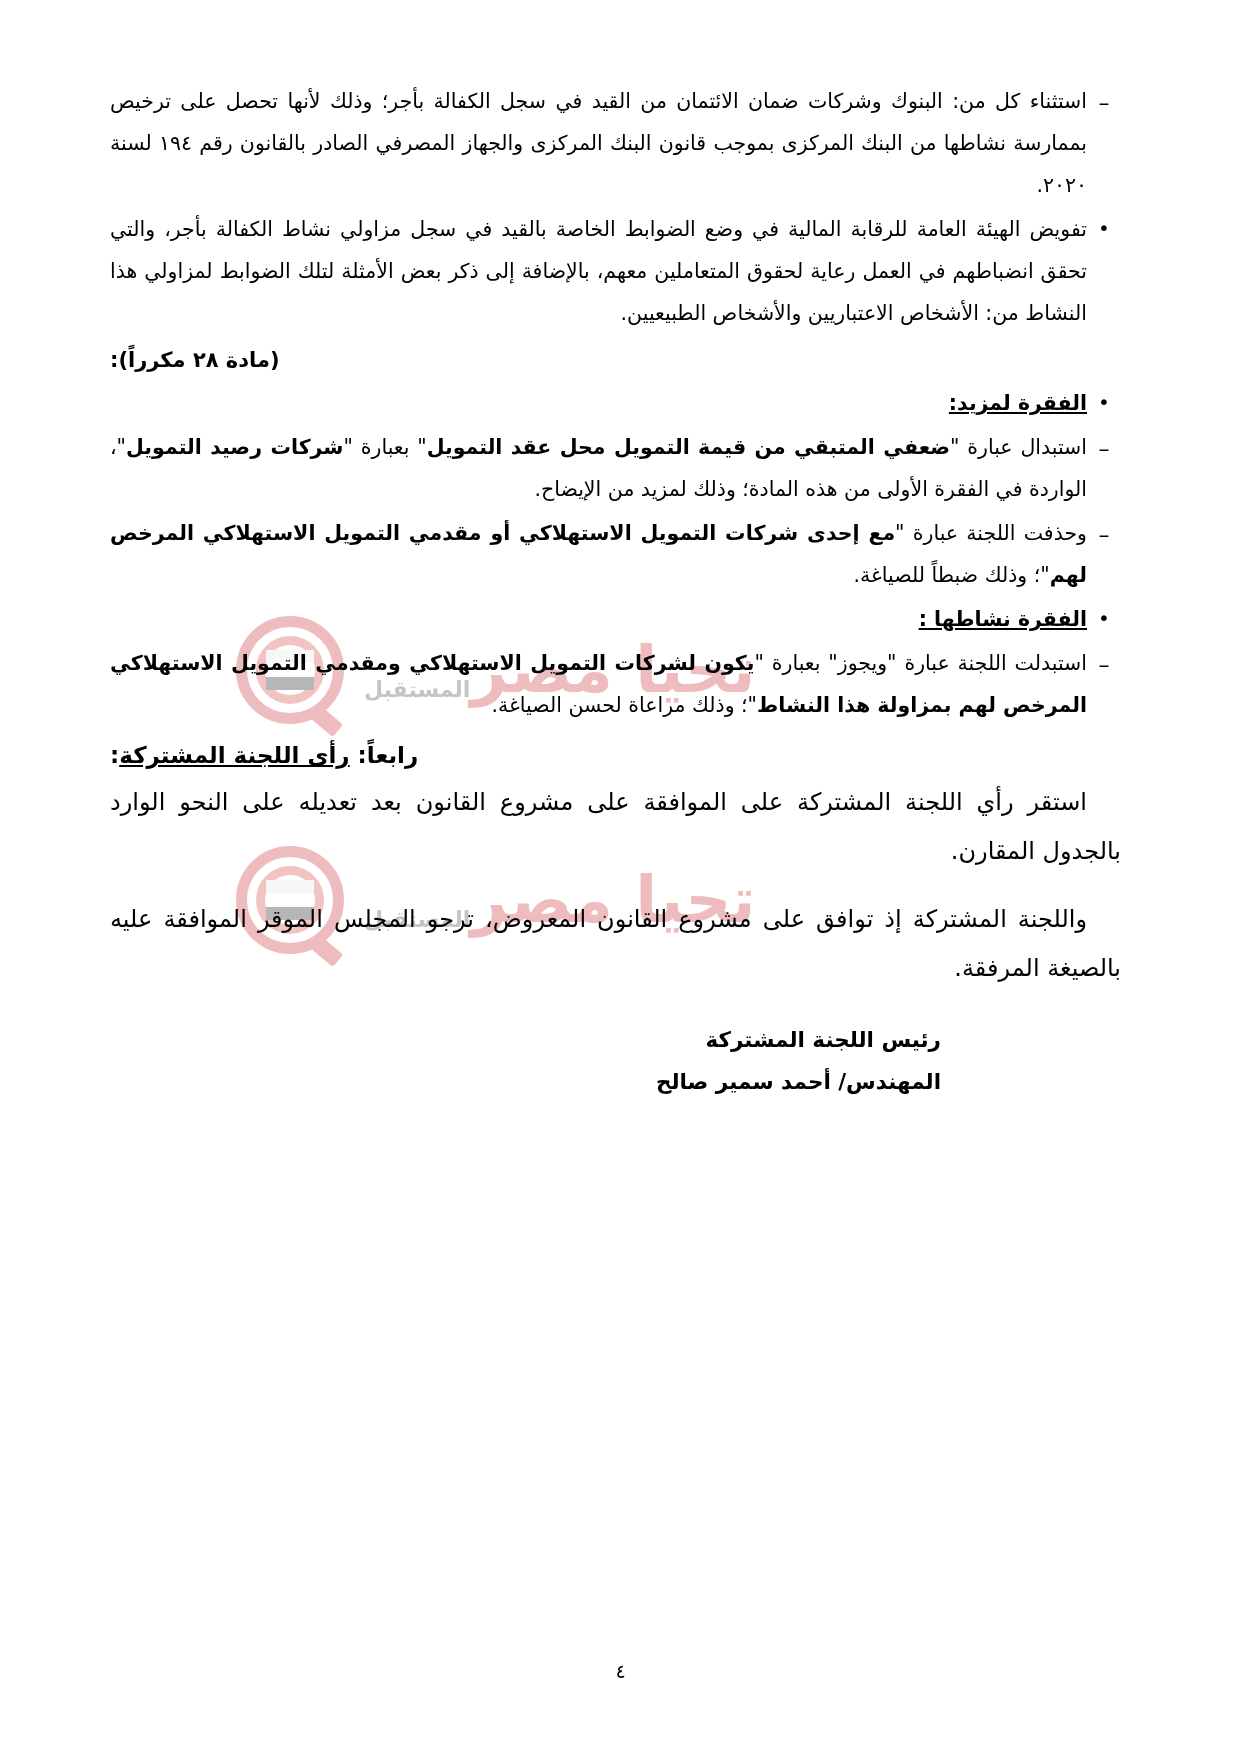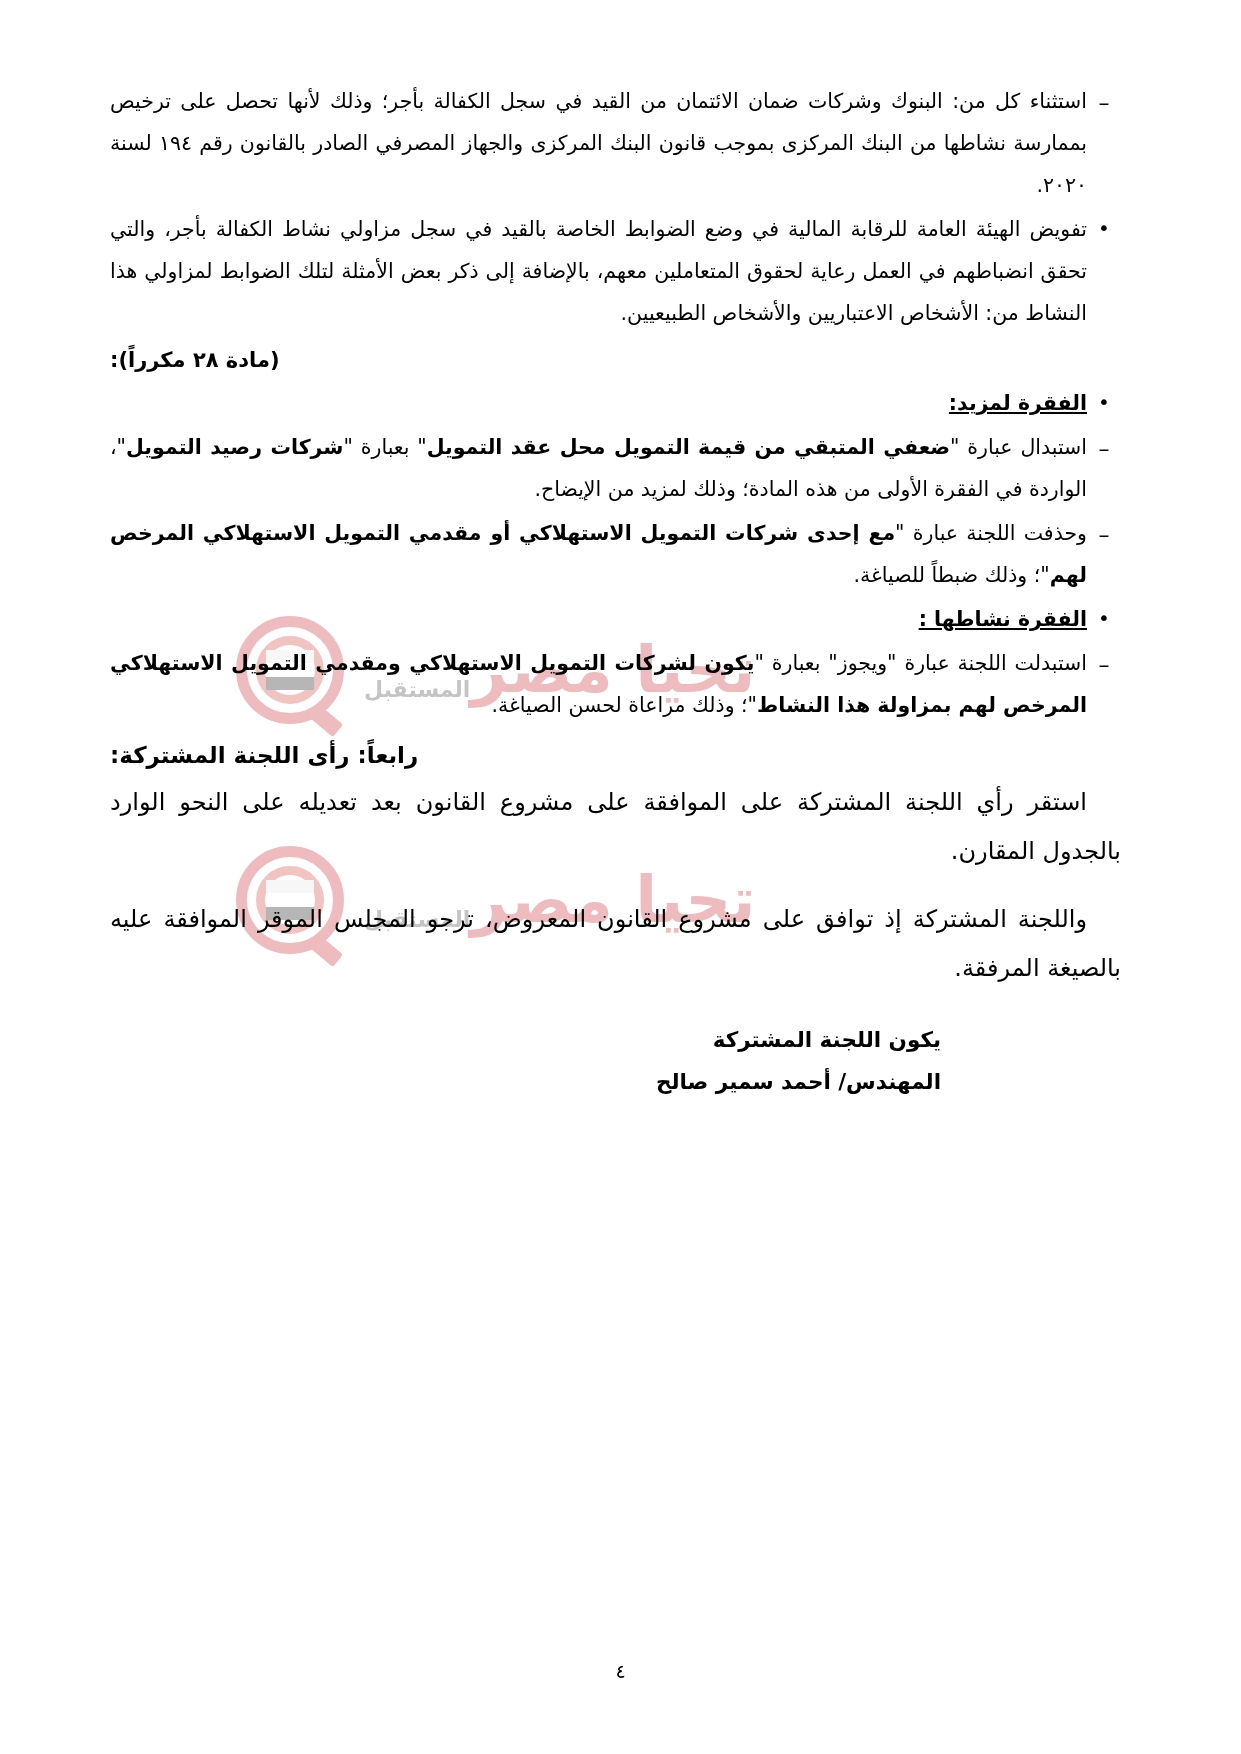--- a/index.html
+++ b/index.html
@@ -123,21 +123,21 @@
   .bullet-mark.dash { font-size: 22px; }
   .bullet-body {
     flex: 1 1 auto;
     font-size: 20.5px;
     line-height: 2.05;
     text-align: justify;
     text-align-last: right;
   }
 
   b, .b { font-weight: bold; }
-  .u { }
+  .u { text-decoration: underline; }
 
   .heading-art {
     font-size: 21px;
     font-weight: bold;
     text-decoration: underline;
     text-align: left;
     margin: 14px 0 10px 0;
     direction: rtl;
   }
   .heading-art .inner { display: inline-block; }
@@ -268,20 +268,20 @@
 
     <div class="section-title"><b>رابعاً: </b><b class="u">رأى اللجنة المشتركة</b><span>:</span></div>
 
     <div class="indent-para">استقر رأي اللجنة المشتركة على الموافقة على مشروع القانون بعد تعديله على النحو الوارد بالجدول المقارن.</div>
 
     <div class="spacer-8"></div>
 
     <div class="indent-para">واللجنة المشتركة إذ توافق على مشروع القانون المعروض، ترجو المجلس الموقر الموافقة عليه بالصيغة المرفقة.</div>
 
     <div class="sig">
-      <div>يكون اللجنة المشتركة</div>
+      <div>رئيس اللجنة المشتركة</div>
       <div>المهندس/ أحمد سمير صالح</div>
     </div>
 
   </div>
 </div>
 
 <div class="page-number">٤</div>
 
 </body></html>

